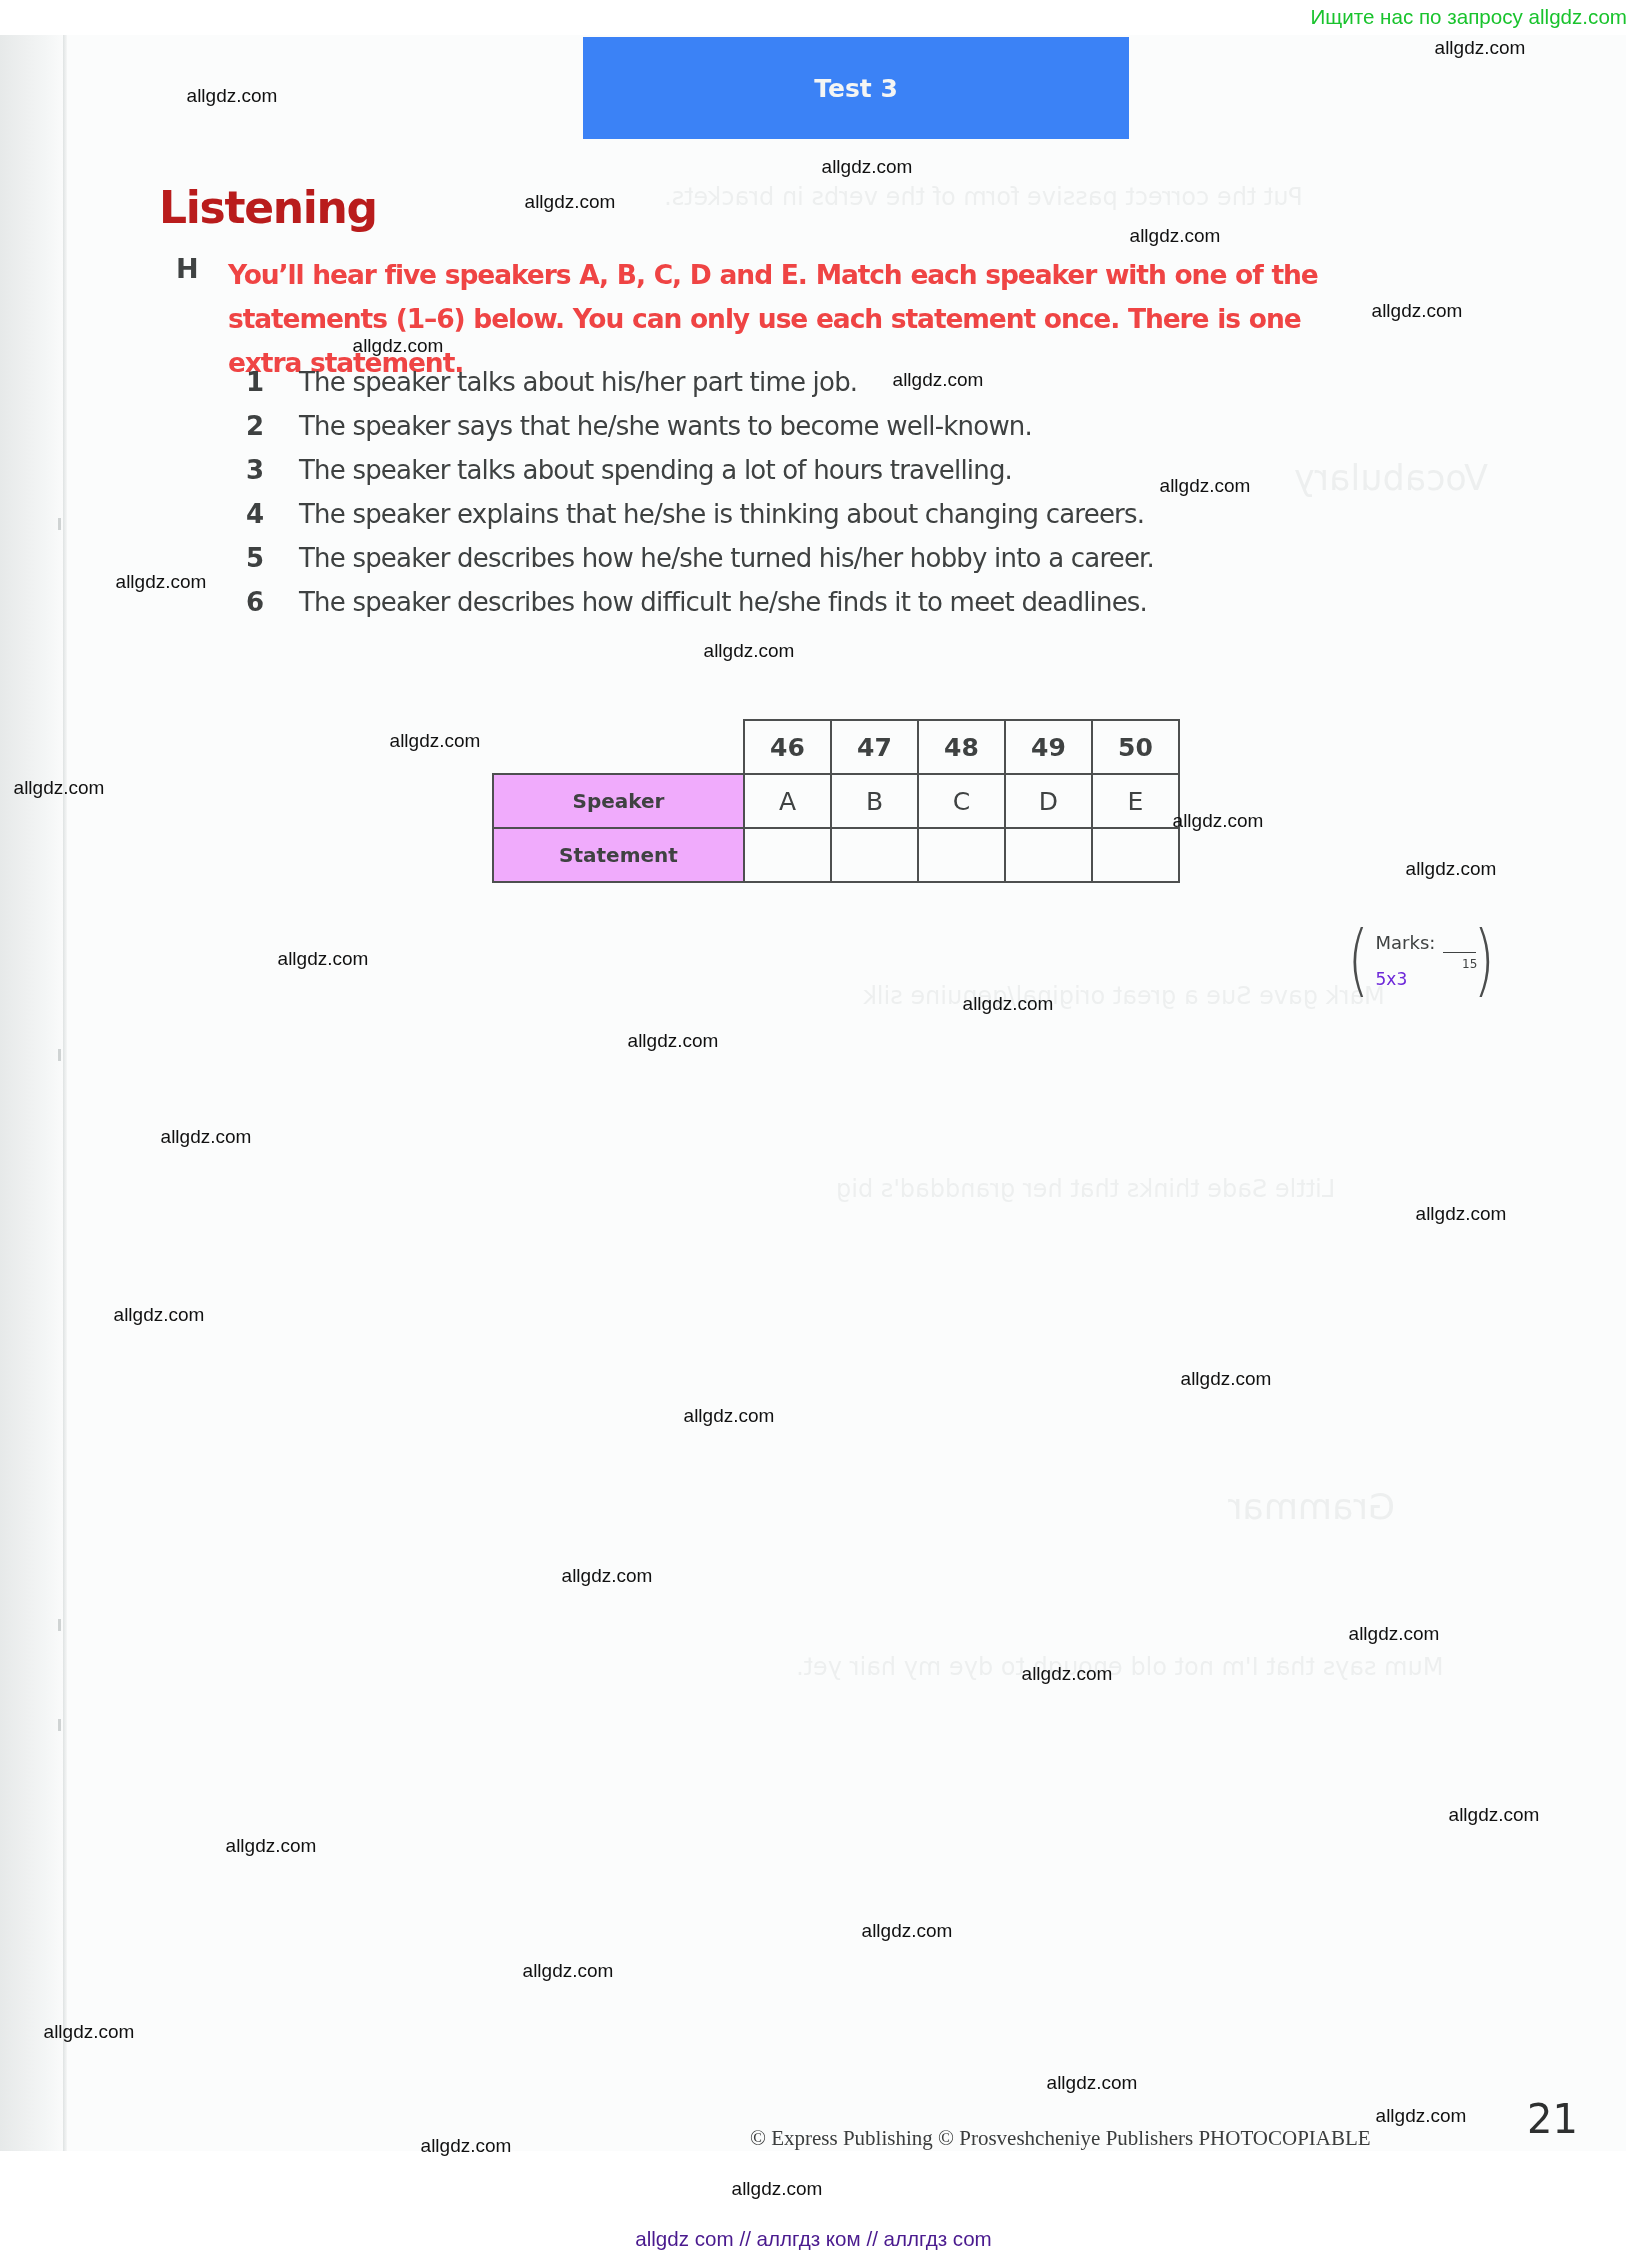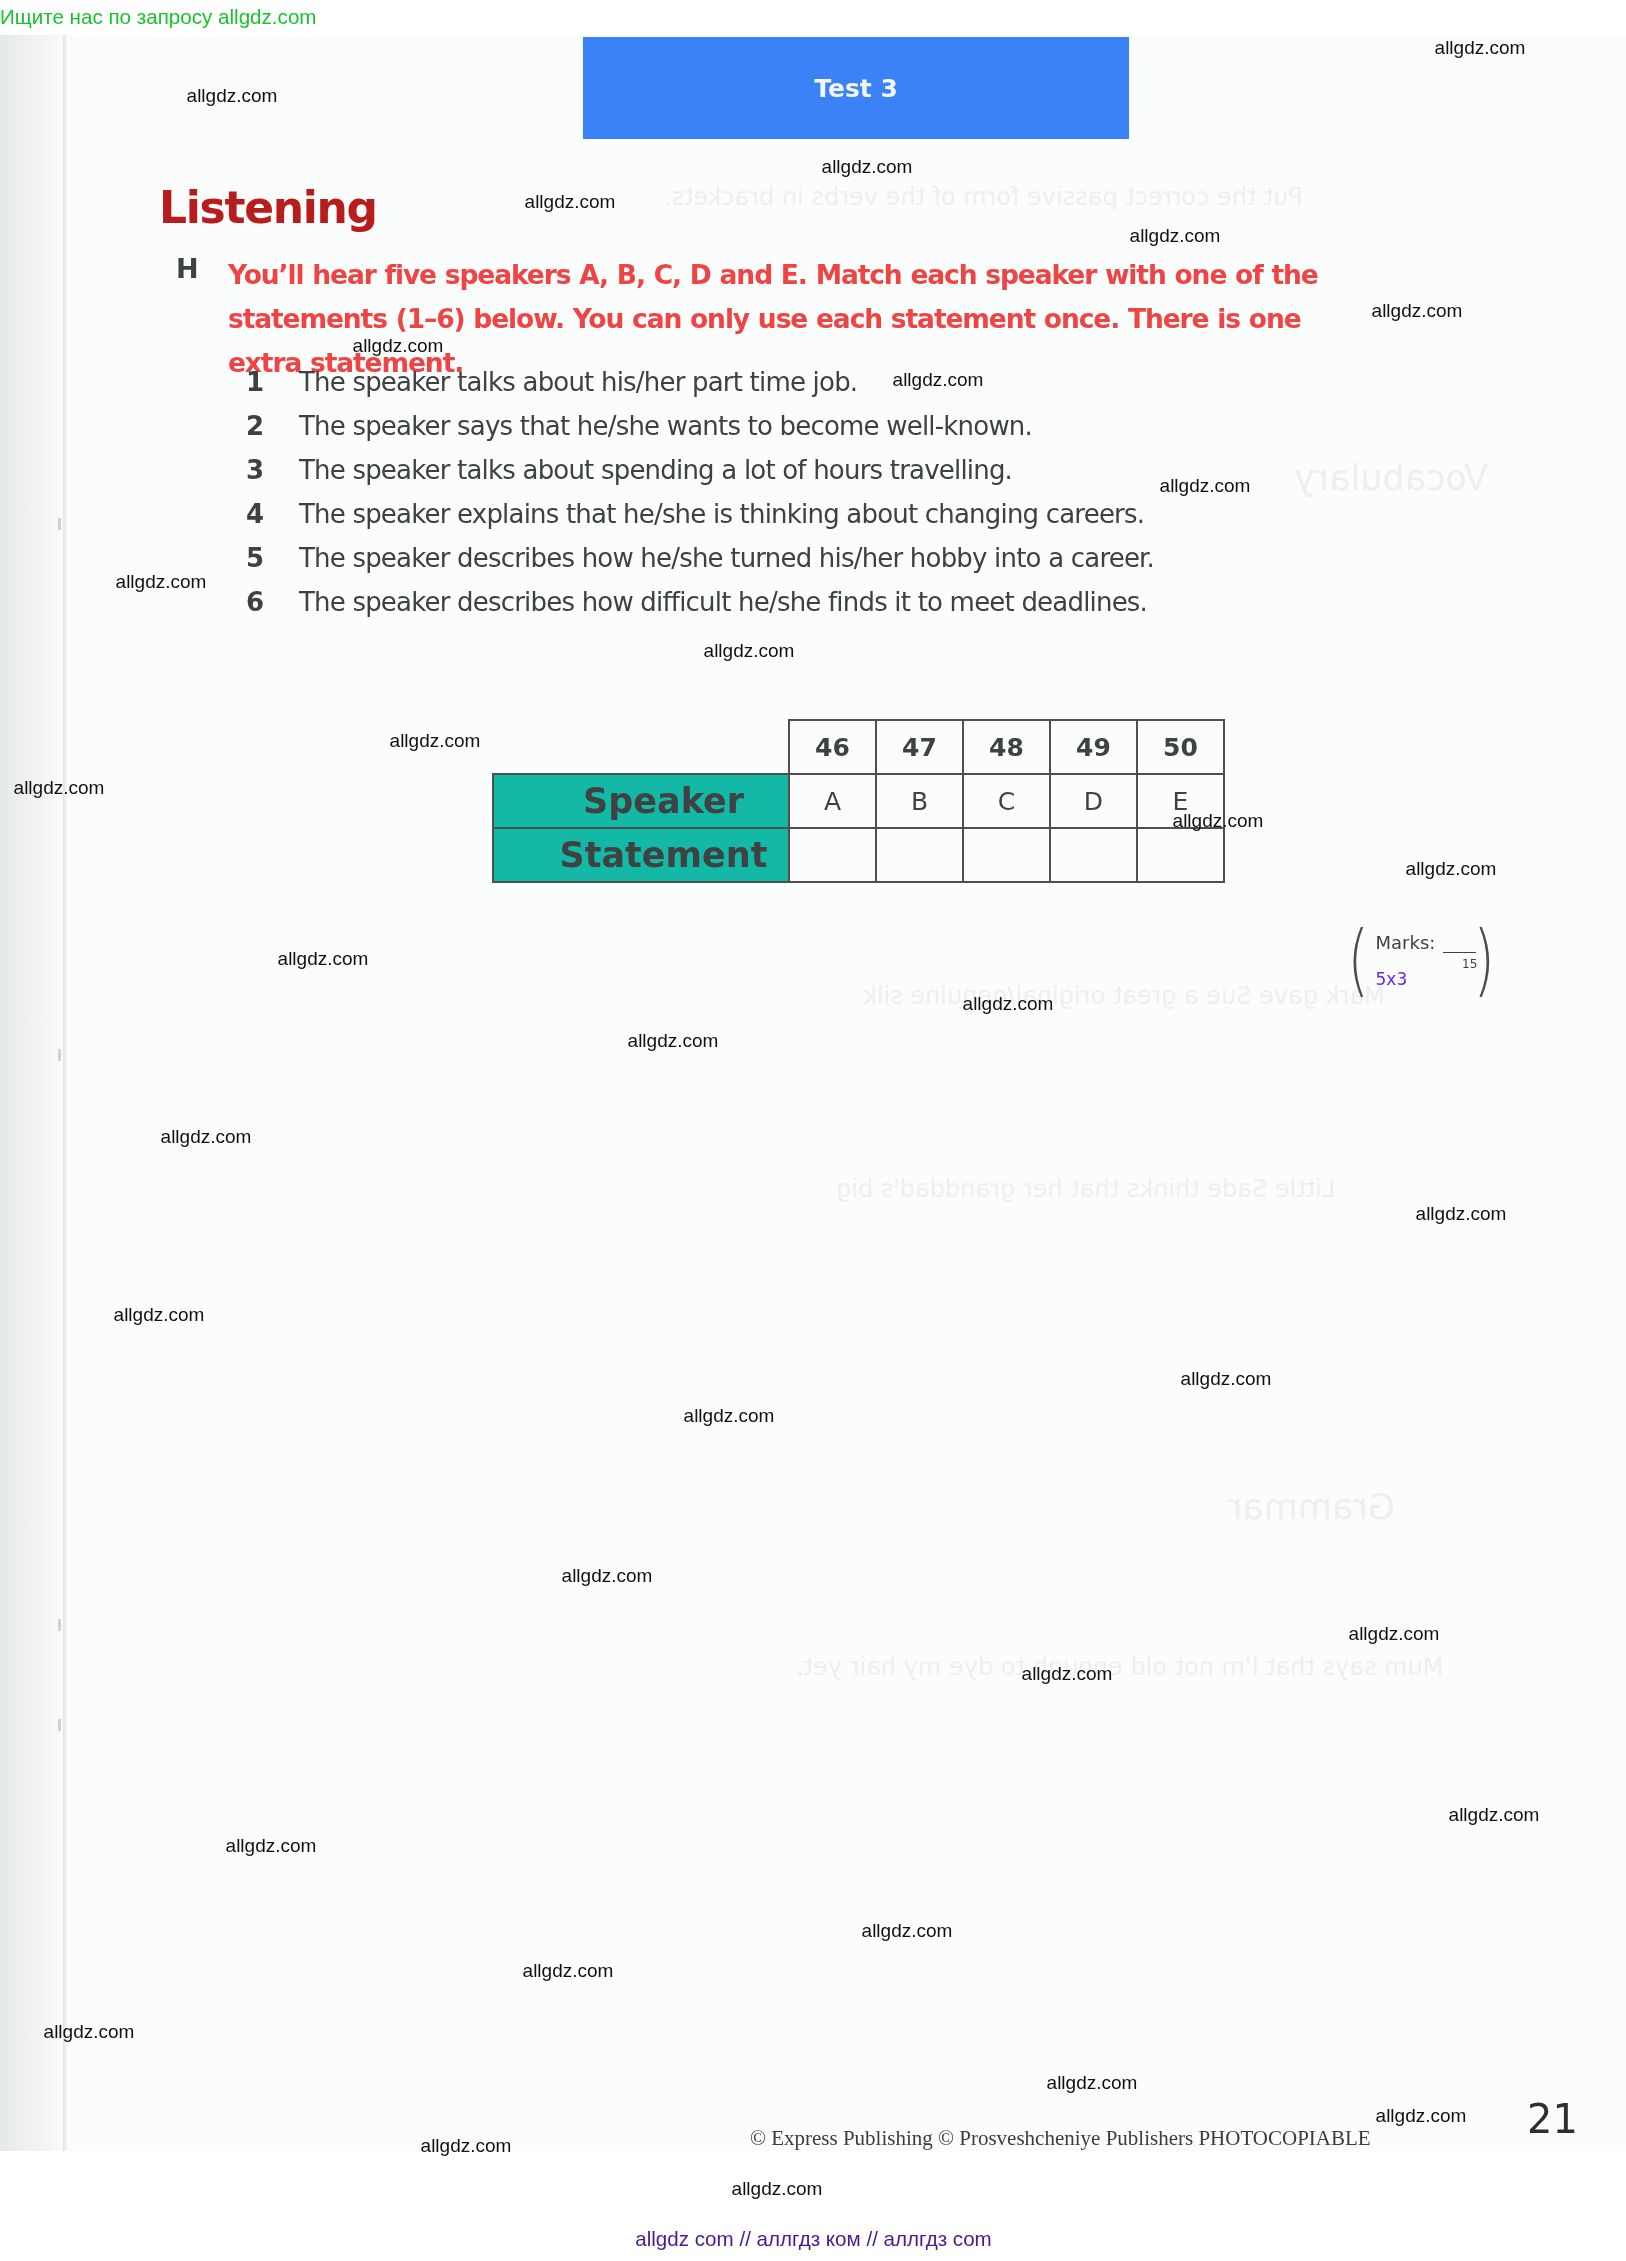--- a/index.html
+++ b/index.html
@@ -4,21 +4,21 @@
 <style>
   html, body { margin: 0; padding: 0; }
   body {
     width: 1627px; height: 2261px; position: relative; overflow: hidden;
     background: #ffffff;
     font-family: "DejaVu Sans", sans-serif;
     color: #3d3f3f;
   }
   .abs { position: absolute; }
   .top-banner {
-    left: 0; top: 5.3px; width: 1627px; text-align: left;
+    left: 0; top: 5.3px; width: 1627px; text-align: right;
     font-family: "Liberation Sans", sans-serif; font-size: 20.6px; color: #19c32d;
     white-space: nowrap;
   }
   .page {
     left: 0; top: 35px; width: 1627px; height: 2116px;
     background: #fbfcfc;
   }
   .binding {
     left: 0; top: 35px; width: 63px; height: 2116px;
     background: linear-gradient(to right, #e6e9e9 0%, #eef0f0 40%, #f3f5f5 70%, #fafbfb 100%);
@@ -55,21 +55,21 @@
   .statement .num { width: 53px; font-weight: bold; }
   .match-table {
     left: 492px; top: 719px; border-collapse: collapse;
   }
   .match-table td {
     border: 2px solid #4d4f4f; text-align: center; font-size: 25px; color: #3f4242;
     height: 52px; padding: 0;
   }
   .match-table td.blank { border: none; background: transparent; }
   .match-table td.label {
-    width: 249px; background: #14b8a6; font-weight: bold; font-size: 35px; padding-left: 45px;
+    width: 249px; background: #f0abfc; font-weight: bold; font-size: 20px;
   }
   .match-table td.num { width: 85px; font-weight: bold; }
   .match-table td.cell { width: 85px; }
   .marks-box { left: 1347px; top: 925px; width: 148px; height: 76px; }
   .paren {
     position: absolute; top: -4px; font-size: 78px; line-height: 78px; color: #4b4d4d;
     font-family: "DejaVu Sans", sans-serif; font-weight: 200; transform: scaleX(0.7);
   }
   .marks-label { position: absolute; left: 28.5px; top: 6.6px; font-size: 18px; color: #3f4242; }
   .marks-rule { position: absolute; left: 96px; top: 26.5px; width: 33px; height: 1.3px; background: #3f4242; }

